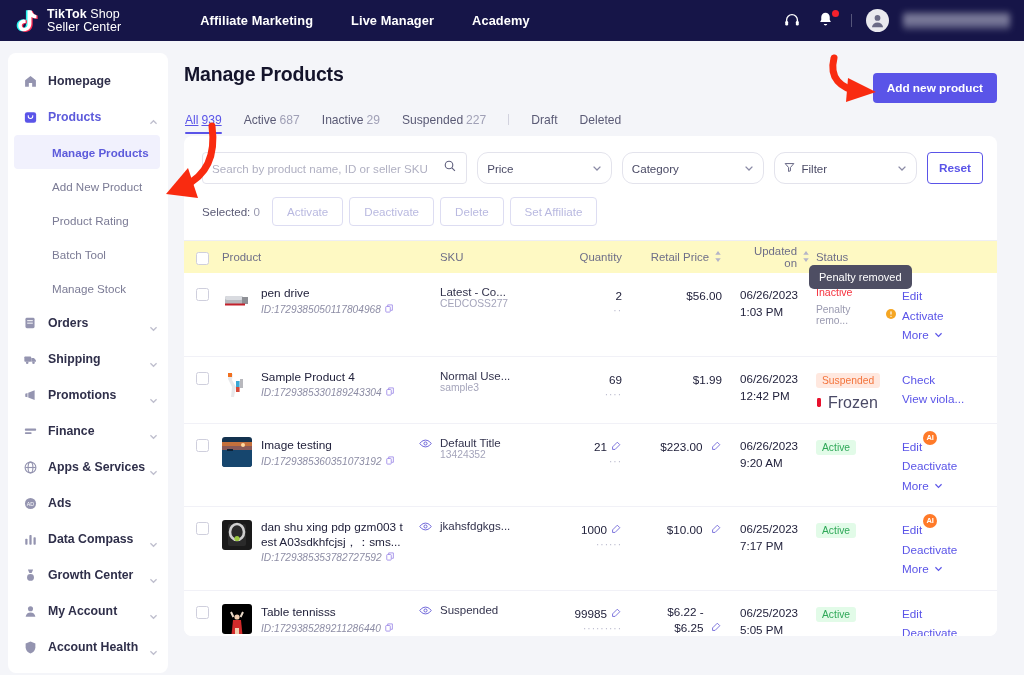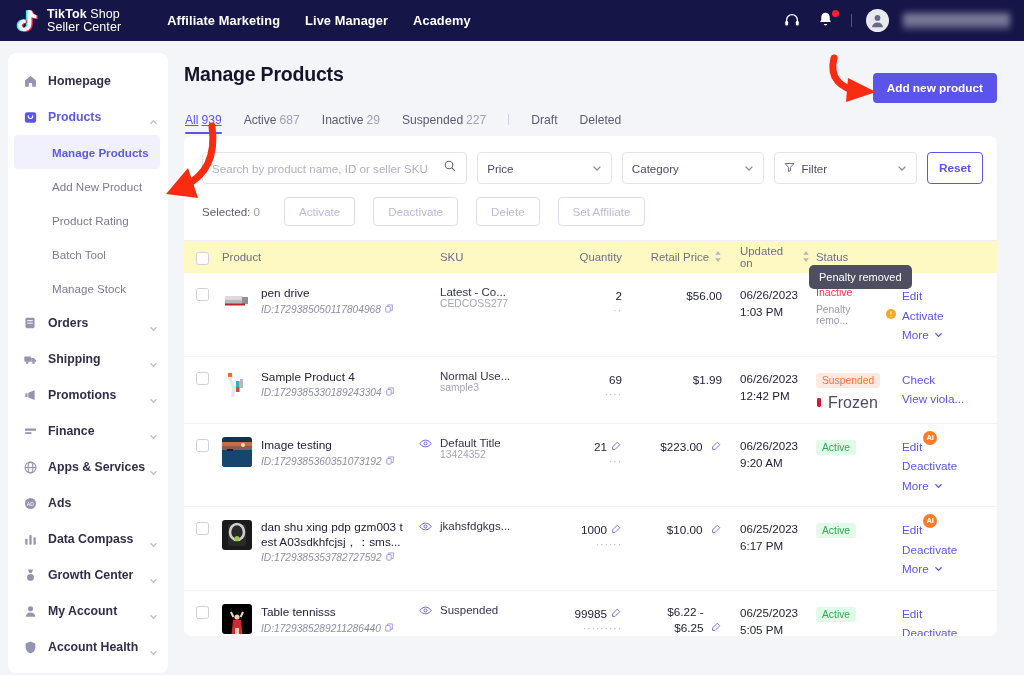--- a/index.html
+++ b/index.html
@@ -14,21 +14,21 @@
   
   .topbar {
     position: absolute; top: 0; left: 0; width: 1024px; height: 41px;
     background: #161548;
     display: flex; align-items: center;
   }
   .brand { display: flex; align-items: center; margin-left: 14px; }
   .tt-logo { width: 26px; height: 28px; position: relative; margin-right: 7px; }
   .brand-text { color: #fff; font-size: 12.5px; line-height: 13px; font-weight: 700; letter-spacing: .1px; }
   .brand-text .light { font-weight: 400; }
-  .topnav { display: flex; align-items: flex-end; margin-left: 46px; gap: 25px; }
+  .topnav { display: flex; align-items: flex-end; margin-left: 79px; gap: 38px; }
   .topnav a {
     color: #ffffff; font-size: 12.8px; font-weight: 700;
     text-decoration: none; letter-spacing: .1px;
   }
   .top-right {
     position: absolute; right: 14px; top: 0; height: 41px;
     display: flex; align-items: center; gap: 14px;
   }
   .ic-btn { width: 20px; height: 20px; position: relative; cursor: pointer; }
   .bell-dot {
@@ -103,34 +103,34 @@
   .search-box {
     width: 268px; height: 32px; border: 1px solid #e3e3ec; border-radius: 4px;
     display: flex; align-items: center; padding: 0 9px; background: #fff;
   }
   .search-box input {
     flex: 1; border: none; outline: none; font-size: 11.6px; color: #33334d;
     font-family: "Liberation Sans", sans-serif; background: transparent;
   }
   .search-box input::placeholder { color: #b0b0c2; }
   .sel-box {
-    height: 32px; border: 1px solid #e3e3ec; border-radius: 4px;
+    height: 32px; border: 1px solid #e3e3ec; border-radius: 11px;
     display: flex; align-items: center; justify-content: space-between;
     padding: 0 9px; font-size: 11.6px; color: #4b4b66; cursor: pointer; background: #fff;
   }
   .sel-price { width: 136px; }
   .sel-cat { width: 144px; }
   .sel-filter { width: 144px; }
   .btn-reset {
     height: 32px; min-width: 56px; border: 1.4px solid #5a54e8; border-radius: 4px;
     color: #5a54e8; font-size: 11.8px; font-weight: 700; background: #fff;
     display: flex; align-items: center; justify-content: center; cursor: pointer;
     overflow: hidden; padding: 0 8px; white-space: nowrap;
   }
-  .bulkbar { display: flex; align-items: center; gap: 18px; padding: 13px 0 14px 18px; }
+  .bulkbar { display: flex; align-items: center; gap: 6px; padding: 13px 0 14px 18px; }
   .sel-count { font-size: 11.6px; color: #5a5a75; margin-right: 6px; }
   .sel-count b { color: #9a9ab0; font-weight: 400; }
   .btn-ghost {
     height: 29px; border: 1px solid #ddddf2; border-radius: 4px; background: #fff;
     color: #b9b9e0; font-size: 11.6px; padding: 0 14px; cursor: not-allowed;
     display: flex; align-items: center; font-family: "Liberation Sans", sans-serif;
   }
 
   
   .thead {
@@ -145,21 +145,21 @@
   .c-prod { width: 218px; flex: 0 0 218px; display: flex; }
   .c-sku  { width: 92px;  flex: 0 0 92px; }
   .c-qty  { width: 104px; flex: 0 0 104px; text-align: right; padding-right: 14px; }
   .c-price{ width: 86px;  flex: 0 0 86px; text-align: right; }
   .c-upd  { width: 88px;  flex: 0 0 88px; padding-left: 18px; }
   .c-stat { width: 86px;  flex: 0 0 86px; padding-left: 6px; }
   .c-act  { width: 80px;  flex: 0 0 80px; padding-left: 6px; }
   .thead .c-qty { padding-right: 14px; }
   .thead .c-price, .thead .c-upd { display: flex; align-items: center; }
   .thead .c-price { justify-content: flex-end; gap: 5px; }
-  .thead .c-upd { gap: 5px; }
+  .thead .c-upd { gap: 5px; text-align: right; }
 
   .thumb { width: 30px; height: 30px; border-radius: 3px; flex: 0 0 30px; margin-right: 9px; overflow: hidden; position: relative; }
   .p-name { font-size: 11.8px; color: #22223c; line-height: 14.5px; }
   .p-id { font-size: 10.2px; color: #8d8da5; margin-top: 3px; display: flex; align-items: center; gap: 4px; font-style: italic; }
   .sku-main { font-size: 11.5px; color: #33334d; }
   .sku-sub  { font-size: 10.3px; color: #a5a5bb; margin-top: 0; }
   .qty-v { font-size: 11.7px; color: #22223c; display: inline-flex; align-items: center; gap: 4px; }
   .dots { font-size: 10px; color: #b9b9cc; letter-spacing: 1px; margin-top: 1px; }
   .price-v { font-size: 11.7px; color: #22223c; }
   .upd-v { font-size: 11.6px; color: #22223c; line-height: 17px; }
@@ -802,21 +802,21 @@
         <div class="c-price">
           <span class="price-v">$10.00</span>
           <span style="margin-left:4px">
             <svg width="11" height="11" viewBox="0 0 14 14" fill="none" stroke="#6b63d8" stroke-width="1.1">
                 <path d="M2 12h3.2l6-6-3.2-3.2-6 6z"></path>
               </svg>
           </span>
         </div>
         <div class="c-upd">
           <div class="upd-v">06/25/2023</div>
-          <div class="upd-v">6:17 PM</div>
+          <div class="upd-v">7:17 PM</div>
         </div>
         <div class="c-stat">
           <span class="badge b-active">Active</span>
         </div>
         <div class="c-act">
           <span class="act-link">
             <span>Edit</span>
             <span class="ai-badge">AI</span>
           </span>
           <span class="act-link">Deactivate</span>

